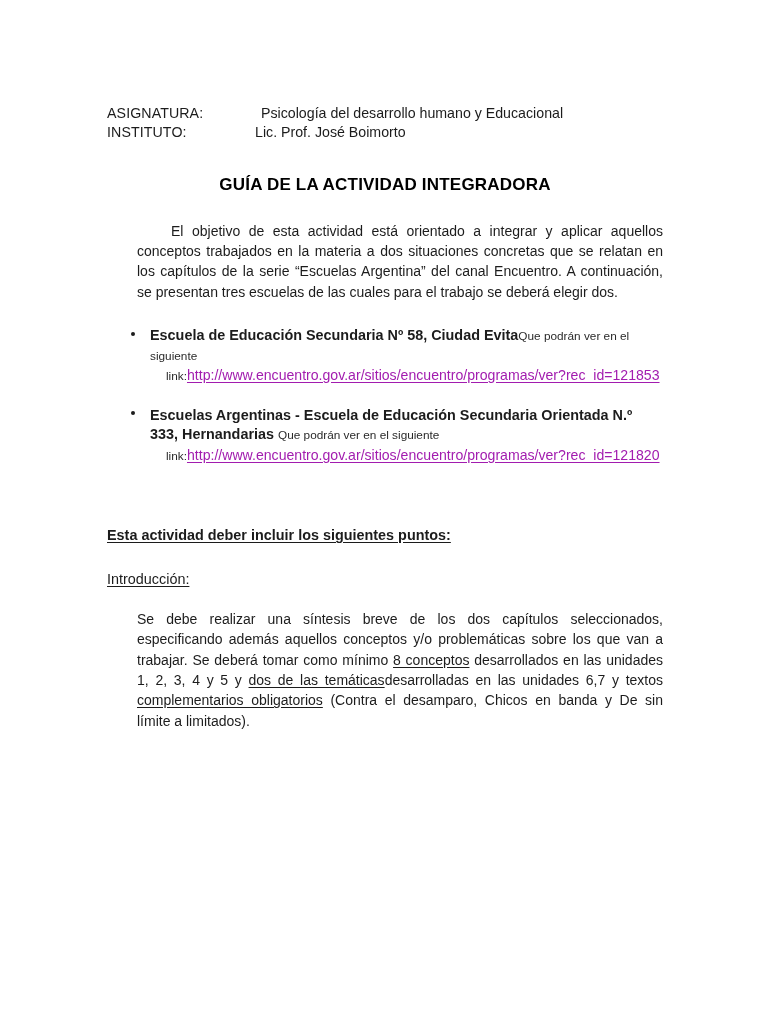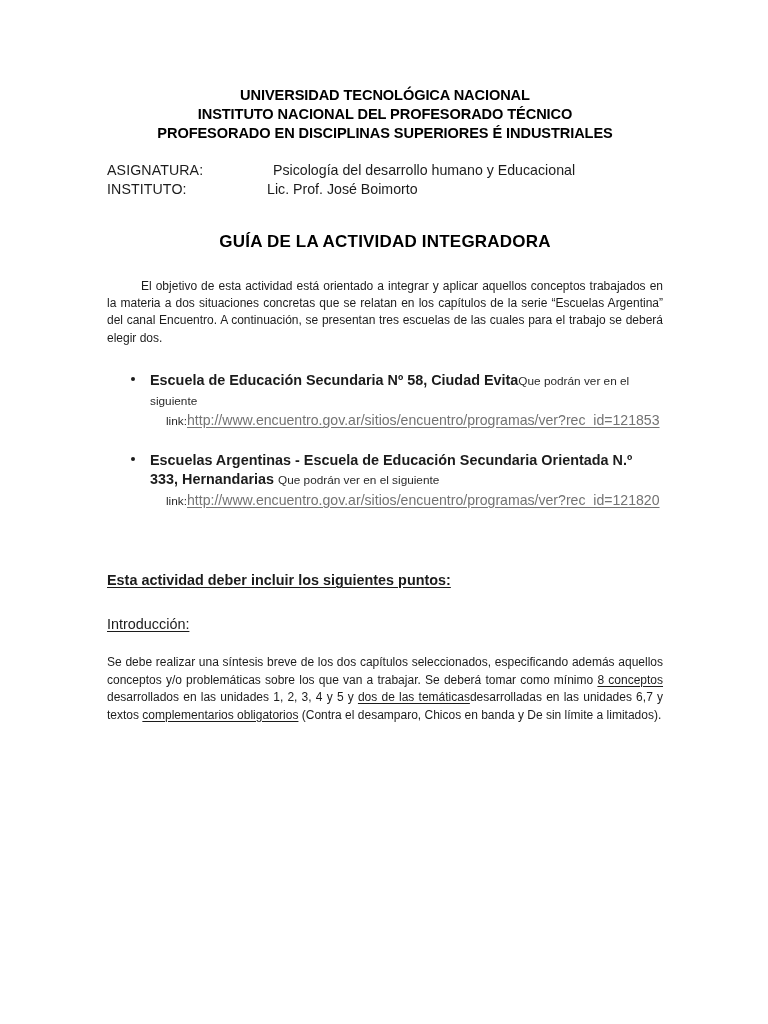--- a/index.html
+++ b/index.html
@@ -47,21 +47,20 @@
   
   .meta-block {
     margin-top: 18px;
     font-size: 14.2px;
     line-height: 1.33;
     color: #1c1c1c;
   }
   .meta-row {
     display: flex;
     align-items: flex-start;
-    gap: 12px;
   }
   .meta-label {
     width: 148px;
     flex: 0 0 148px;
     letter-spacing: 0.1px;
   }
   .meta-value { flex: 1 1 auto; }
   .meta-value.indent-a { padding-left: 6px; }
 
   
@@ -73,24 +72,25 @@
     letter-spacing: 0.2px;
     color: #000000;
   }
   .doc-title .u {
     text-underline-offset: 3px;
   }
 
   
   .para {
     margin-top: 26px;
-    font-size: 12px;
+    font-size: 14px;
     line-height: 1.45;
     text-align: justify;
     color: #1c1c1c;
+    margin-left: 30px;
   }
   .para.first-indent { text-indent: 34px; }
   .para.tight { margin-top: 22px; }
 
   
   .school-list {
     margin: 24px 0 0 0;
     padding: 0;
     list-style: none;
   }
@@ -121,21 +121,21 @@
     color: #2a2a2a;
   }
   .link-line {
     font-size: 11.8px;
     line-height: 1.38;
     margin-top: 1px;
     word-break: break-all;
   }
   .link-label { color: #2a2a2a; padding-left: 16px; }
   .weblink {
-    color: #737373;
+    color: #a21caf;
     text-decoration: underline;
     text-underline-offset: 2px;
     font-size: 14.1px;
     word-break: break-all;
     cursor: pointer;
   }
 
   
   .section-heading {
     margin-top: 34px;
@@ -154,25 +154,20 @@
     text-decoration: underline;
     text-underline-offset: 2px;
   }
 </style>
 </head>
 <body>
 
 <div class="page">
   <div class="content">
 
-    <div class="inst-header">
-      <span class="hline">UNIVERSIDAD TECNOLÓGICA NACIONAL</span>
-      <span class="hline">INSTITUTO NACIONAL DEL PROFESORADO TÉCNICO</span>
-      <span class="hline">PROFESORADO EN DISCIPLINAS SUPERIORES É INDUSTRIALES</span>
-    </div>
 
     <div class="meta-block">
       <div class="meta-row">
         <span class="meta-label">ASIGNATURA:</span>
         <span class="meta-value indent-a">Psicología del desarrollo humano y Educacional</span>
       </div>
       <div class="meta-row">
         <span class="meta-label">INSTITUTO:</span>
         <span class="meta-value">Lic. Prof. José Boimorto</span>
       </div>

